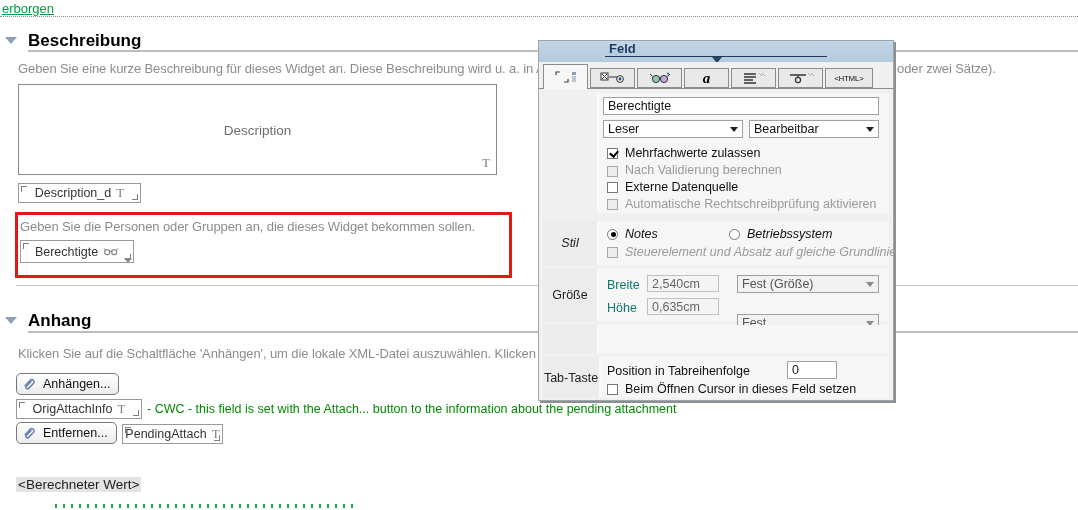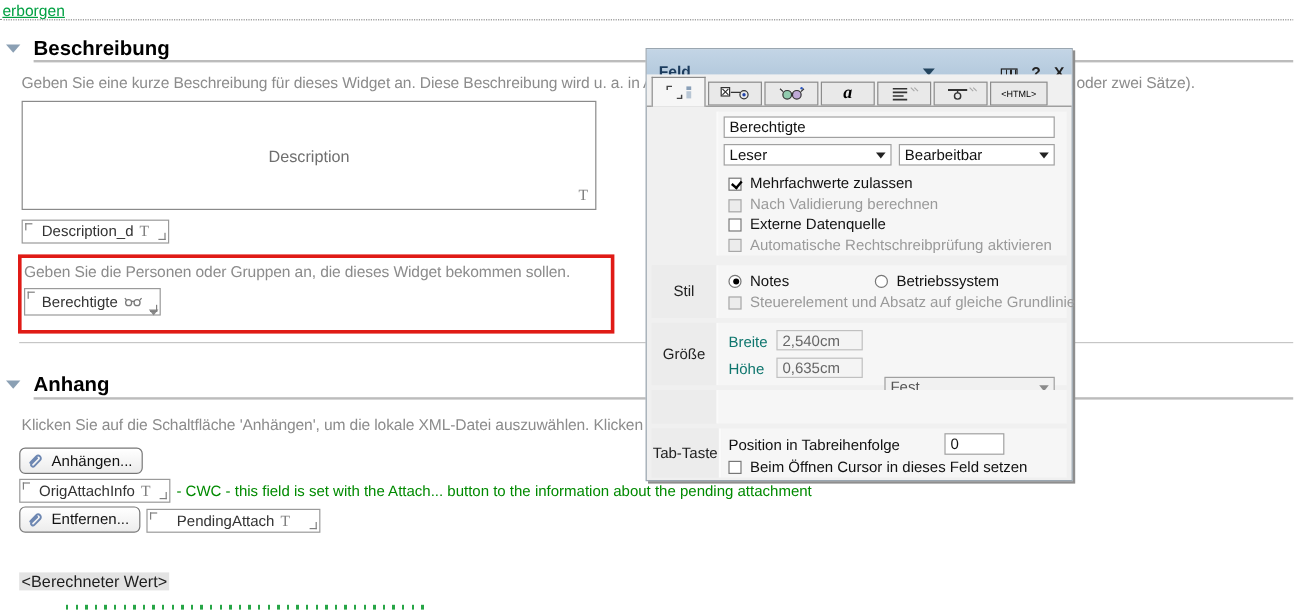--- a/index.html
+++ b/index.html
@@ -51,21 +51,21 @@
   .computed-text { font-size:13.5px; color:#1d1d1d; white-space:nowrap; }
   .hl { background:#e3e3e3; padding:0 2px; }
 
   .clip-dots { left:55px; top:504px; width:300px; height:4px;
     background:repeating-linear-gradient(90deg,#27a546 0 2px,transparent 2px 8px); }
 
   
   .dialog { position:absolute; left:538px; top:40px; width:356px; height:361px;
     background:#f0f0f0; border:1px solid #9aa6b0; box-shadow:2px 2px 0 0 #8e8e8e; }
   .titlebar { position:absolute; left:0; top:0; right:0; height:38px;
-    background:linear-gradient(#c3d5e6,#a9c1d6); display:flex; align-items:center; padding:0 6px; }
+    background:linear-gradient(#c3d5e6,#a9c1d6); display:flex; align-items:center; padding:0 6px;flex-direction:column; }
   .titlebar .ttl { font-size:13px; font-weight:bold; color:#1c3c5e; width:222px;
     border-bottom:1px solid #1c3c5e; padding-left:4px; }
   .tb-caret { width:0; height:0; border-left:5px solid transparent; border-right:5px solid transparent;
     border-top:6px solid #24455f; margin-left:2px; }
   .tb-icons { margin-left:auto; display:flex; align-items:center; gap:11px; }
   .propbtn { width:14px; height:7px; border:1px solid #222;
     background:repeating-linear-gradient(90deg,transparent 0 3px,#222 3px 4px); }
   .tb-txt { font-size:13px; font-weight:bold; color:#222; line-height:1; }
 
   .tabbar { position:absolute; left:0; top:21px; right:0; height:27px; display:flex; align-items:flex-end;
@@ -174,21 +174,21 @@
   <div class="abs green-note" style="left:147px; top:402px;">- CWC - this field is set with the Attach... button to the information about the pending attachment</div>
 
   <div class="nbutton" style="left:16px; top:422px;">
     <span style="display:flex;">
       <svg width="15" height="15" viewBox="0 0 15 15">
         <path d="M3.2 8.6 L8.2 3.4 a2.2 2.2 0 0 1 3.2 3.1 L6.6 11.4 a1.5 1.5 0 0 1 -2.2 -2.1 L9 4.8" fill="none" stroke="#6d87b2" stroke-width="1.6" stroke-linecap="round"></path>
       </svg>
     </span>
     <span>Entfernen...</span>
   </div>
-  <div class="nfield" style="left:122px; top:424px; width:145px; height:20px;">
+  <div class="nfield" style="left:122px; top:424px; width:101px; height:20px;">
     <span class="fname">PendingAttach</span>
     <span class="tmark">T</span>
   </div>
 
   <div class="abs computed-text" style="left:16px; top:477px;"><span class="hl">&lt;Berechneter Wert&gt;</span></div>
 
   <div class="abs clip-dots"></div>
 
   <div class="dialog">
 
@@ -276,21 +276,21 @@
           <span class="cbox"></span>
           <span>Externe Datenquelle</span>
         </div>
         <div class="cbrow dim" style="left:8px; top:104px;">
           <span class="cbox"></span>
           <span>Automatische Rechtschreibprüfung aktivieren</span>
         </div>
       </div>
     </div>
 
-    <div class="dgroup" style="top:180px; height:44px;">
+    <div class="dgroup" style="top:180px; height:44px;font-style:italic;">
       <div class="dlabel">
         <span>Stil</span>
       </div>
       <div class="dcontent">
         <div class="cbrow" style="left:8px; top:6px;">
           <span class="rad sel"></span>
           <span>Notes</span>
         </div>
         <div class="cbrow" style="left:130px; top:6px;">
           <span class="rad"></span>
@@ -303,20 +303,24 @@
       </div>
     </div>
 
     <div class="dgroup" style="top:228px; height:52px;">
       <div class="dlabel">
         <span>Größe</span>
       </div>
       <div class="dcontent">
         <span class="sublab" style="left:8px; top:9px;">Breite</span>
         <div class="dflat" style="left:48px; top:6px; width:72px;">2,540cm</div>
+        <div class="dsel dim" style="left:138px; top:6px; width:142px;">
+          <span>Fest (Größe)</span>
+          <span class="arr"></span>
+        </div>
         <span class="sublab" style="left:8px; top:32px;">Höhe</span>
         <div class="dflat" style="left:48px; top:29px; width:72px;">0,635cm</div>
         <div class="dsel dim" style="left:138px; top:29px; width:142px;margin-top:16px;">
           <span>Fest</span>
           <span class="arr"></span>
         </div>
       </div>
     </div>
 
     <div class="dgroup" style="top:284px; height:28px;">

